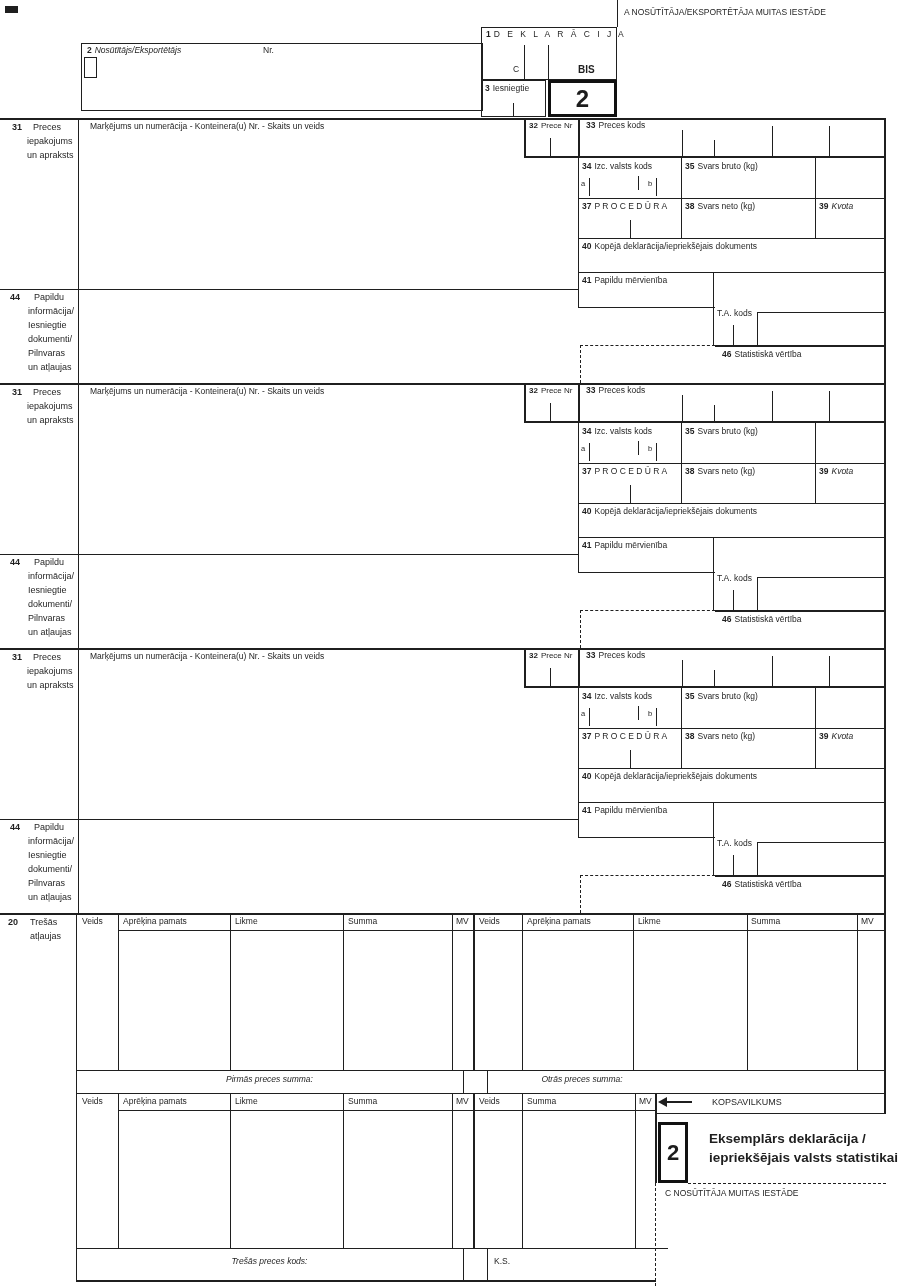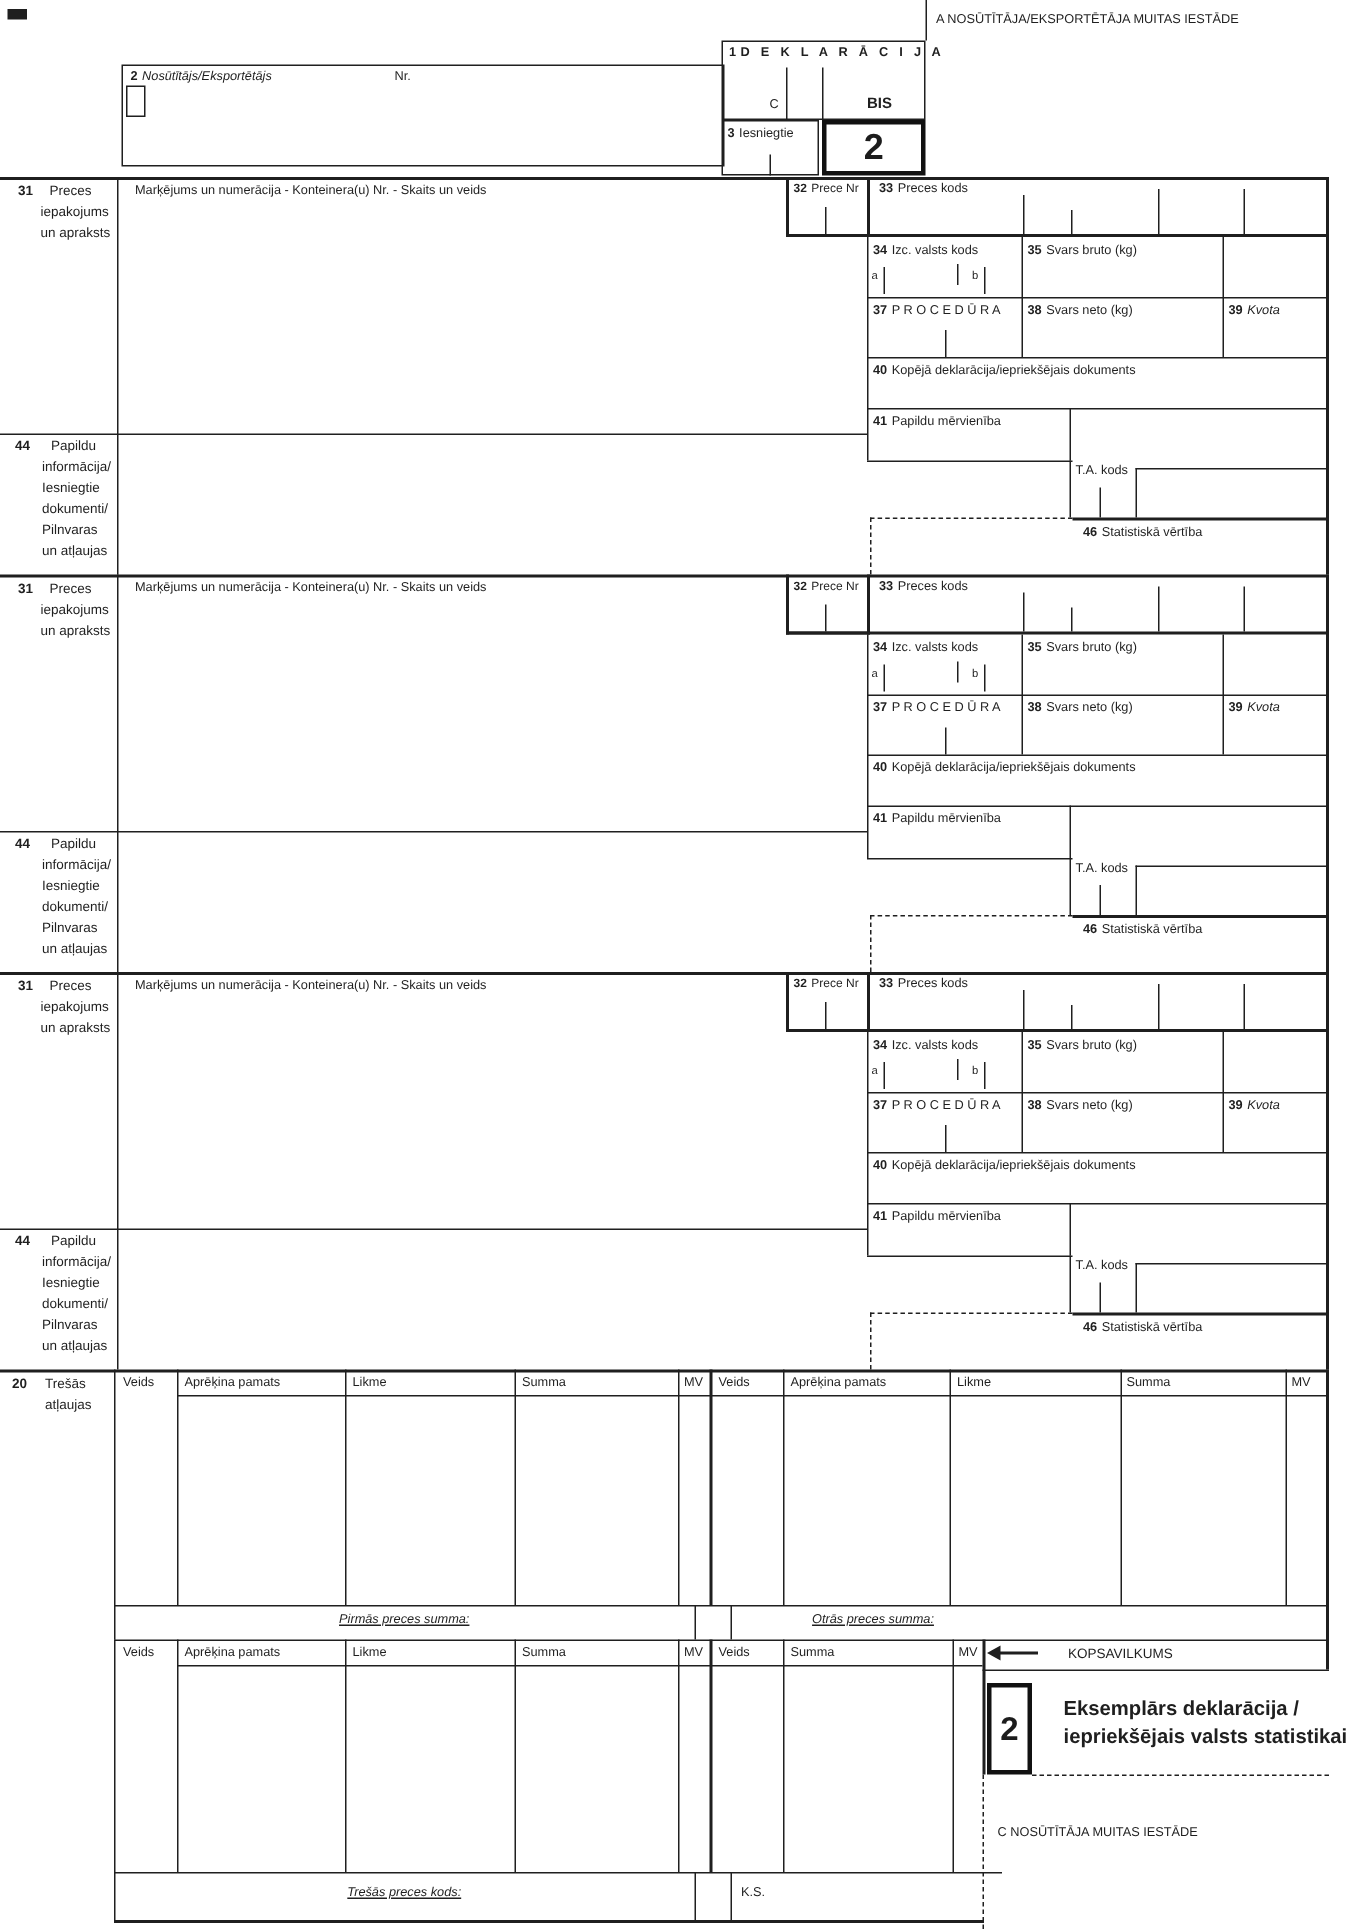--- a/index.html
+++ b/index.html
@@ -10,39 +10,39 @@
   .dashv{position:absolute;border-left:1.6px dashed #1f1f1f;width:0;}
   .t{position:absolute;font-size:8.5px;line-height:1.15;white-space:nowrap;color:#1f1f1f;}
   .t b{font-weight:bold;margin-right:3px;}
   .t9{font-size:9px;}
   .it{font-style:italic;}
   .sp{letter-spacing:2.5px;}
   .box{position:absolute;border:1.5px solid #1f1f1f;box-sizing:border-box;}
   .bigbox{position:absolute;border:3px solid #111;box-sizing:border-box;
           display:flex;align-items:center;justify-content:center;font-weight:bold;}
   .block{position:absolute;left:0;width:900px;height:265px;}
-  .ctr{text-align:center;text-decoration:underline;}
+  .ctr{text-align:center;}
 </style>
 </head>
 <body>
 
 <div class="ln" style="left:5px;top:6px;width:13px;height:7px;"></div>
 
 <span class="t" style="left:624px;top:8px;">A  NOSŪTĪTĀJA/EKSPORTĒTĀJA MUITAS IESTĀDE</span>
 <div class="ln" style="left:617px;top:0;width:1px;height:27px;"></div>
 
 <div class="box" style="left:81px;top:43px;width:402px;height:68px;border-width:1px;"></div>
 <span class="t" style="left:87px;top:46px;">
   <b>2</b><span class="it">Nosūtītājs/Eksportētājs</span></span>
 <span class="t" style="left:263px;top:46px;">Nr.</span>
 <div class="box" style="left:84px;top:57px;width:13px;height:21px;border-width:1px;"></div>
 
 <div class="box" style="left:481px;top:27px;width:136px;height:53px;"></div>
 <span class="t" style="left:486px;top:30px;">
-  <b>1</b><span class="sp" style="font-weight:bold;text-align:right;">D E K L A R Ā C I J A</span></span>
+  <b>1</b><span class="sp" style="font-weight:normal;text-align:right;">D E K L A R Ā C I J A</span></span>
 <div class="ln" style="left:524px;top:45px;width:1px;height:35px;"></div>
 <div class="ln" style="left:548px;top:45px;width:1px;height:35px;"></div>
 <span class="t" style="left:513px;top:65px;">C</span>
 <span class="t" style="left:578px;top:64px;font-weight:bold;font-size:10px;">BIS</span>
 
 <div class="box" style="left:481px;top:80px;width:65px;height:37px;"></div>
 <span class="t" style="left:485px;top:84px;">
   <b>3</b><span>Iesniegtie</span></span>
 <div class="ln" style="left:513px;top:103px;width:1px;height:14px;"></div>
 <div class="bigbox" style="left:548px;top:80px;width:69px;height:37px;font-size:24px;">
@@ -353,21 +353,21 @@
      border-top:5px solid transparent;border-bottom:5px solid transparent;border-right:9px solid #1f1f1f;"></div>
 <span class="t t9" style="left:712px;top:1097px;">KOPSAVILKUMS</span>
 <div class="ln" style="left:655px;top:1113px;width:231px;height:1px;"></div>
 
 <div class="bigbox" style="left:658px;top:1122px;width:30px;height:61px;font-size:22px;">
   <span>2</span>
   </div>
 <span class="t" style="left:709px;top:1131px;font-size:13.5px;font-weight:bold;">Eksemplārs deklarācija /</span>
 <span class="t" style="left:709px;top:1150px;font-size:13.5px;font-weight:bold;">iepriekšējais valsts statistikai</span>
 <div class="dashh" style="left:688px;top:1183px;width:198px;"></div>
-<span class="t" style="left:665px;top:1189px;margin-top:28px;">C NOSŪTĪTĀJA MUITAS IESTĀDE</span>
+<span class="t" style="left:665px;top:1189px;">C NOSŪTĪTĀJA MUITAS IESTĀDE</span>
 <div class="dashv" style="left:655px;top:1183px;height:103px;"></div>
 
 <div class="ln" style="left:76px;top:1248px;width:592px;height:1px;"></div>
 <div class="ln" style="left:76px;top:1248px;width:1px;height:32px;"></div>
 <div class="ln" style="left:463px;top:1248px;width:1px;height:32px;"></div>
 <div class="ln" style="left:487px;top:1248px;width:1px;height:32px;"></div>
 <div class="t it ctr" style="left:76px;top:1257px;width:387px;">Trešās preces kods:</div>
 <span class="t" style="left:494px;top:1257px;">K.S.</span>
 <div class="ln" style="left:76px;top:1280px;width:580px;height:1.5px;"></div>
 

